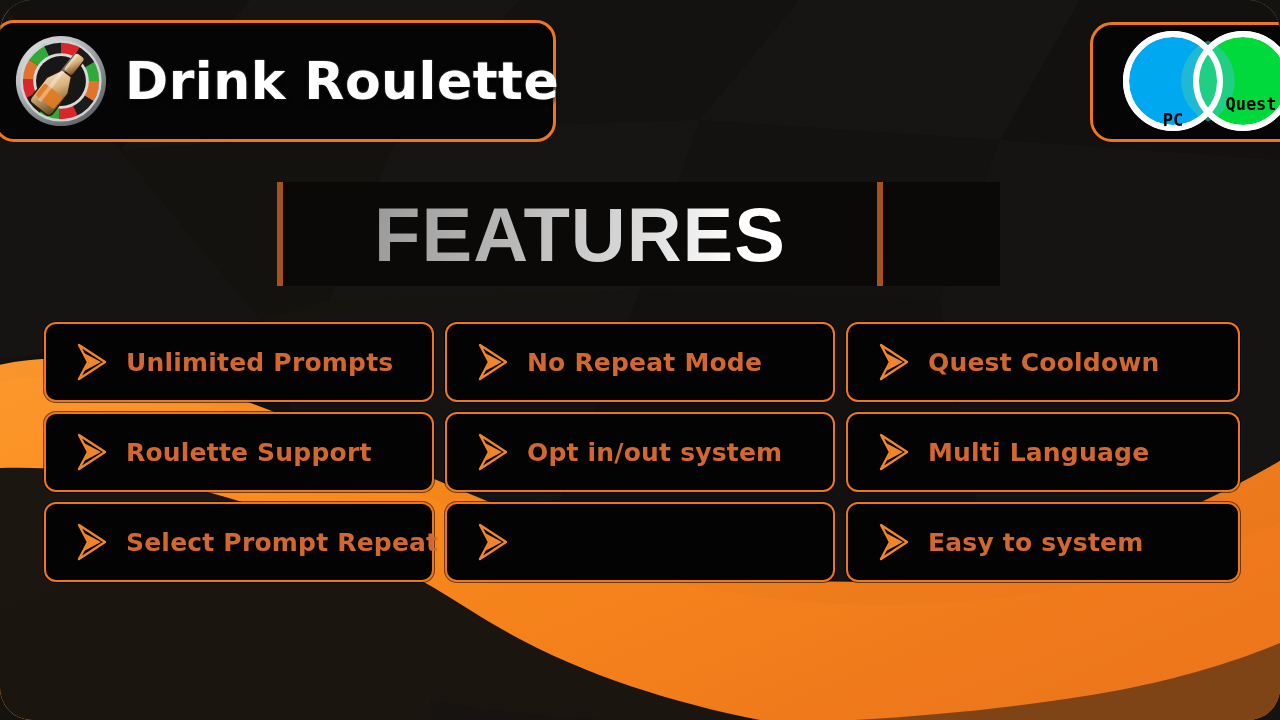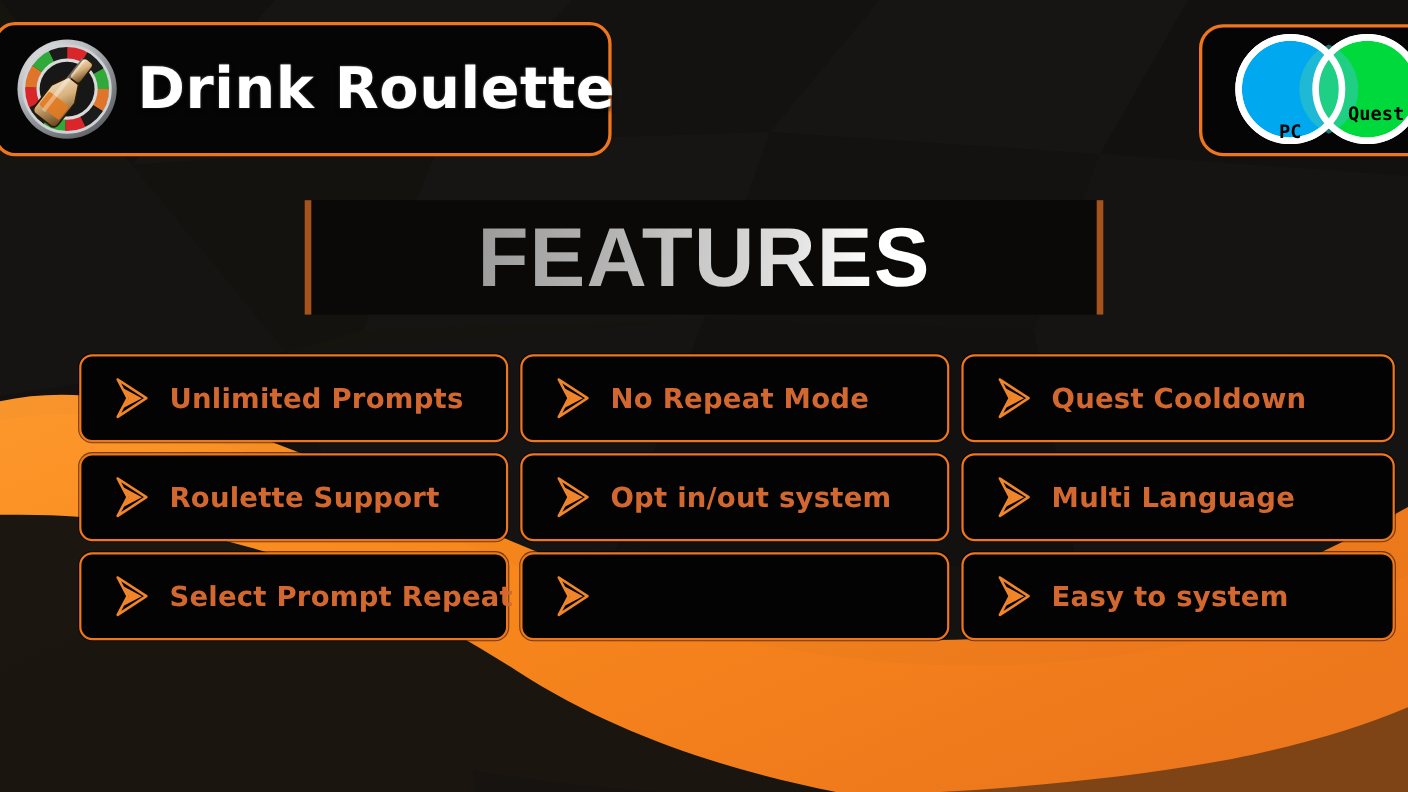--- a/index.html
+++ b/index.html
@@ -12,20 +12,21 @@
     background: #15130f;
     font-family: "Liberation Sans", sans-serif;
   }
 
   #stage {
     position: relative;
     width: 1280px;
     height: 720px;
     background: #fef9c3;
     overflow: hidden;
+    border-radius: 32px;
   }
 
   
   .bg-poly { position: absolute; inset: 0; width: 1280px; height: 720px; }
   .bg-wave { position: absolute; inset: 0; width: 1280px; height: 720px; }
 
   
   .logo-panel {
     position: absolute;
     left: -6px;
@@ -72,21 +73,21 @@
     white-space: nowrap;
   }
   .plat-label.pc    { left: 50px;  top: 85px; width: 60px; text-align: center; }
   .plat-label.quest { left: 113px; top: 69px; width: 90px; text-align: center; }
 
   
   .title-wrap {
     position: absolute;
     left: 277px;
     top: 182px;
-    width: 726px;
+    width: 606px;
     height: 104px;
     display: flex;
     align-items: center;
     justify-content: center;
   }
   .title-panel {
     position: absolute;
     left: 3px; top: 0;
     width: 720px; height: 104px;
     background: #0a0907;
@@ -109,21 +110,21 @@
     background: linear-gradient(100deg, #9a9a9a 0%, #b9b9b9 35%, #d8d8d8 62%, #ffffff 88%);
     -webkit-background-clip: text;
     background-clip: text;
     color: transparent;
     -webkit-text-fill-color: transparent;
   }
 
   
   .grid {
     position: absolute;
-    left: 72px;
+    left: 44px;
     top: 322px;
     width: 1196px;
     display: grid;
     grid-template-columns: 390px 390px 394px;
     grid-auto-rows: 80px;
     column-gap: 11px;
     row-gap: 10px;
   }
   .card {
     position: relative;

